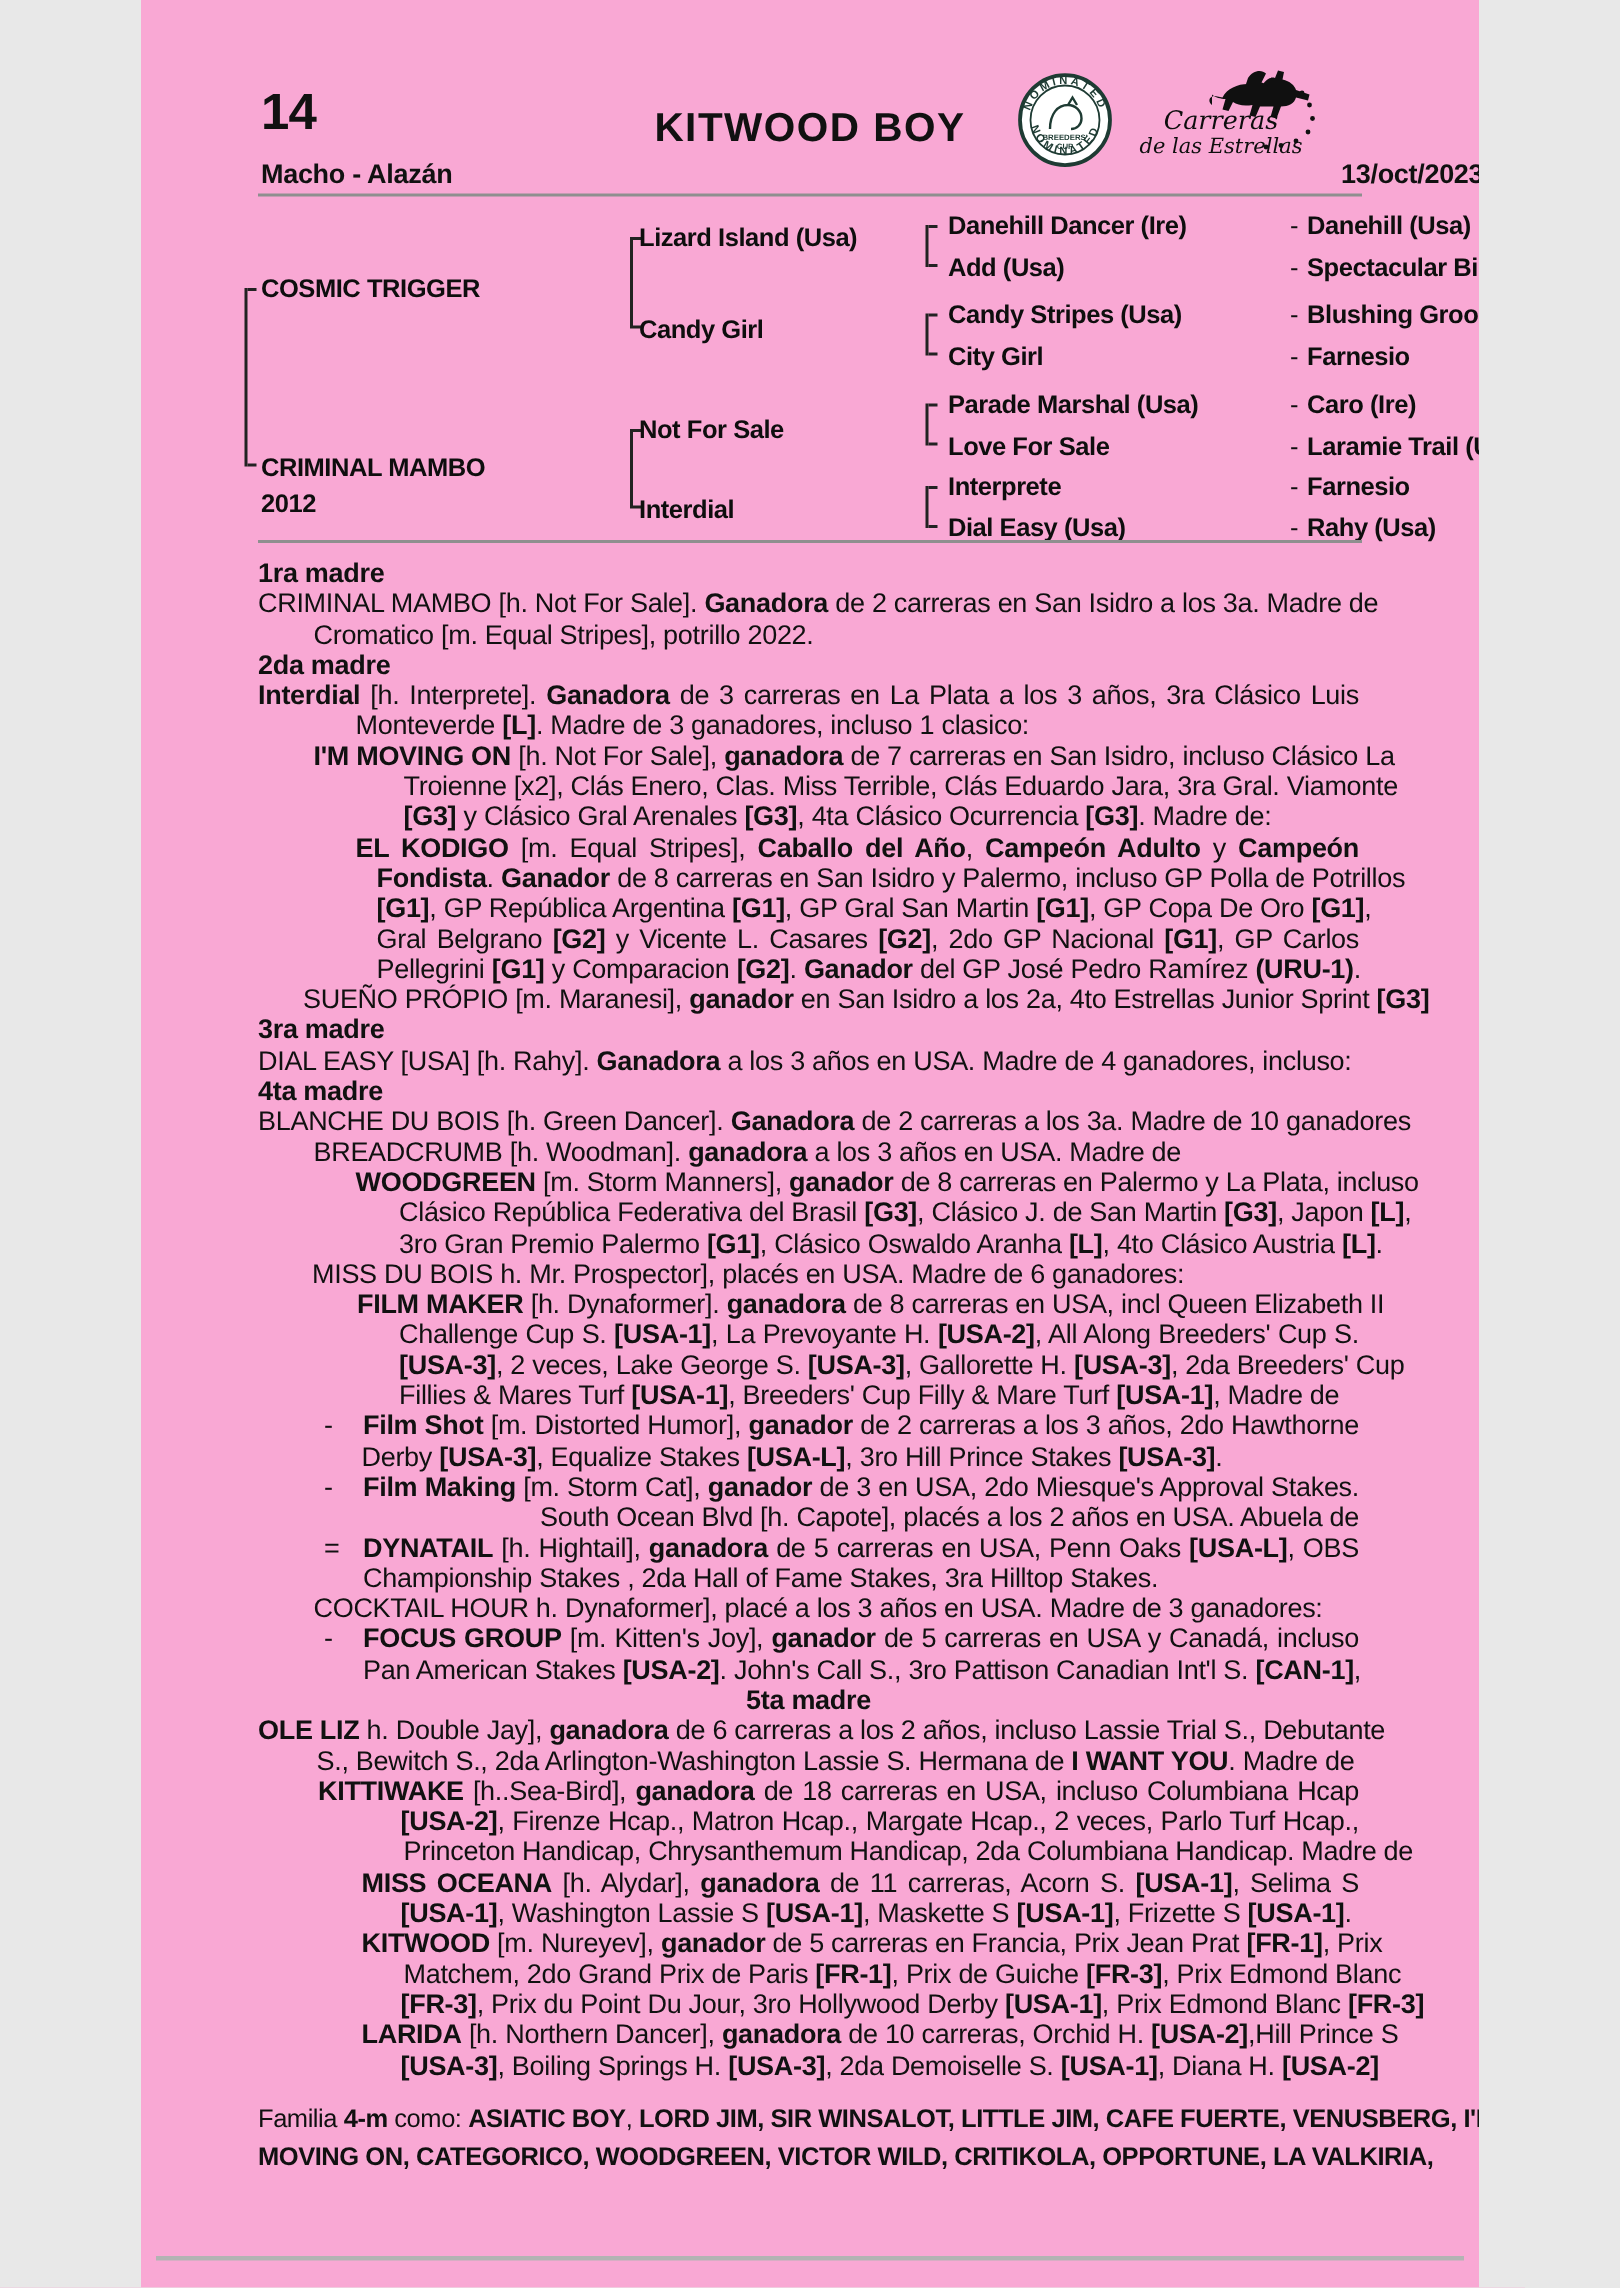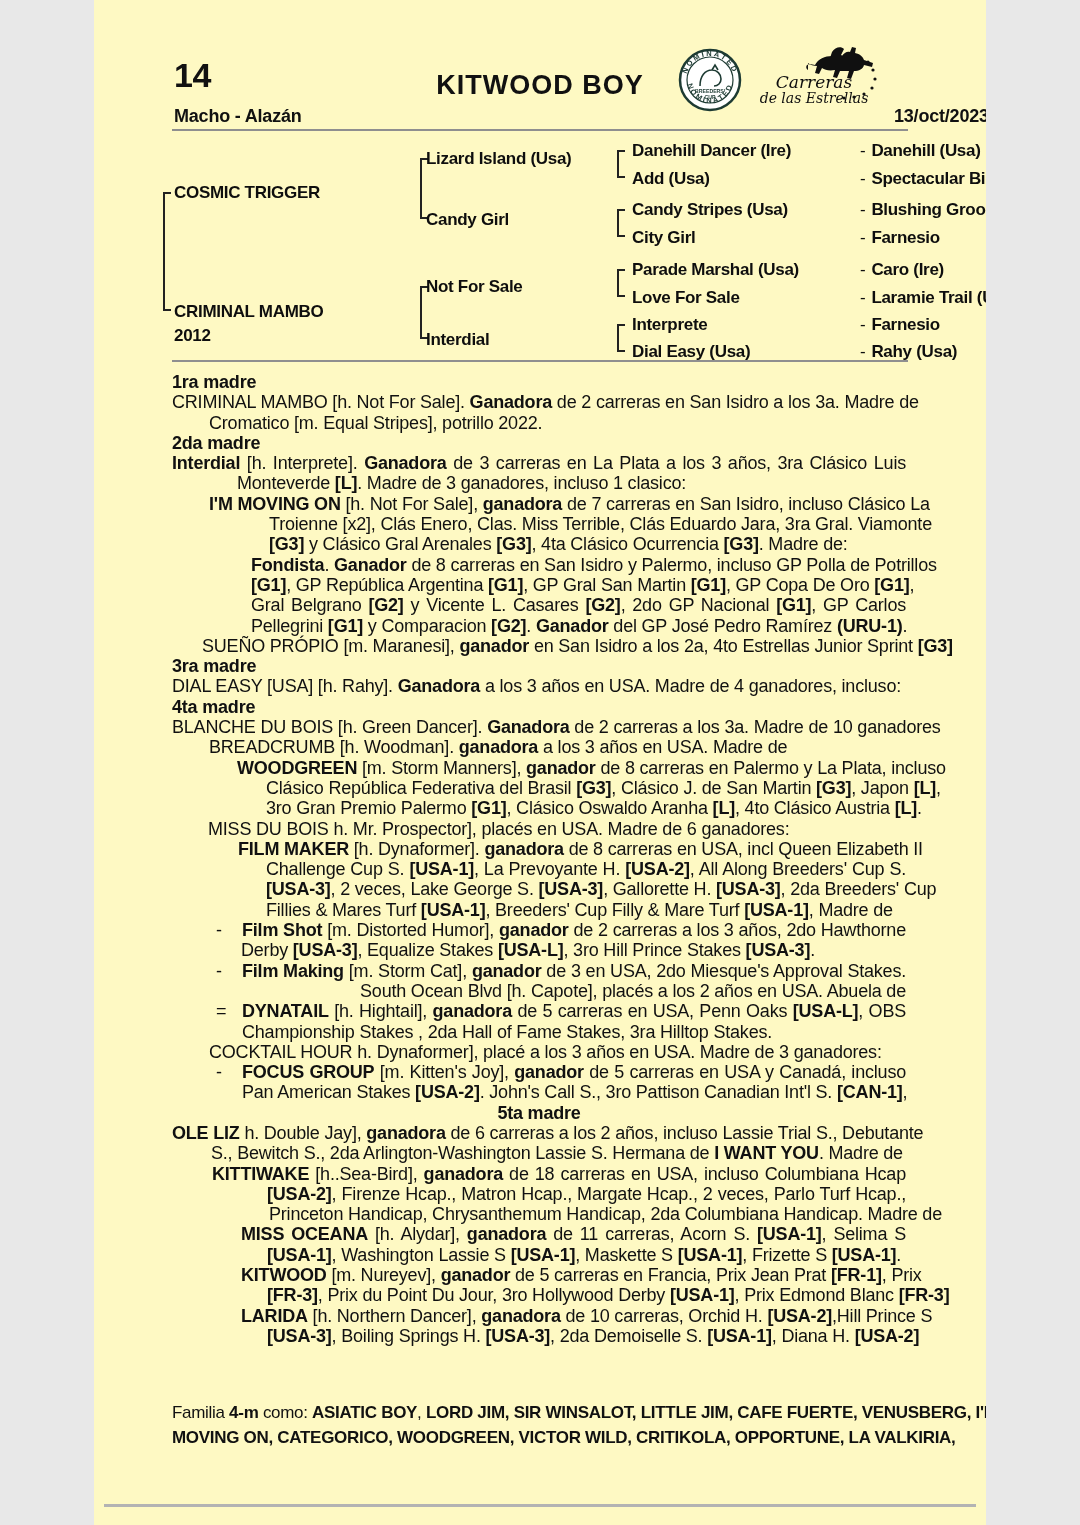--- a/index.html
+++ b/index.html
@@ -1,16 +1,16 @@
 <!DOCTYPE html>
 <html><head>
 <meta charset="utf-8">
 <style>
   html,body{margin:0;padding:0;background:#e8e8e8;}
-  .page{position:relative;width:892px;height:1525px;background:#fef9c3;margin:0 auto;
+  .page{position:relative;width:892px;height:1525px;background:#f9a8d4;margin:0 auto;
         font-family:"Liberation Sans",sans-serif;color:#111;overflow:hidden;}
   .abs{position:absolute;}
   
   .pagenum{left:80px;top:56px;font-size:34px;font-weight:700;letter-spacing:-0.5px;}
   .title{left:0;right:0;top:70px;text-align:center;font-size:27px;font-weight:700;letter-spacing:1px;}
   .sexline{left:80px;top:106px;font-size:18px;font-weight:700;letter-spacing:-0.2px;}
   .dateline{left:800px;top:106px;font-size:18px;font-weight:700;letter-spacing:-0.2px;}
   .logos{top:44px;right:108px;display:flex;align-items:center;gap:8px;}
   .est-wrap{position:relative;width:128px;height:72px;}
   .est-text{position:absolute;left:0;bottom:10px;width:100%;text-align:center;
@@ -152,20 +152,21 @@
       <div>
         <div class="tline just" style="padding-left: 0px;"><span class="b">Interdial</span><span> [h. Interprete]. </span><span class="b">Ganadora</span><span> de 3 carreras en La Plata a los 3 años, 3ra Clásico Luis</span></div>
         <div class="tline" style="padding-left: 65px;"><span>Monteverde </span><span class="b">[L]</span><span>. Madre de 3 ganadores, incluso 1 clasico:</span></div>
       </div>
       <div>
         <div class="tline just" style="padding-left: 37px;"><span class="b">I'M MOVING ON</span><span> [h. Not For Sale], </span><span class="b">ganadora</span><span> de 7 carreras en San Isidro, incluso Clásico La</span></div>
         <div class="tline just" style="padding-left: 97px;"><span>Troienne [x2], Clás Enero, Clas. Miss Terrible, Clás Eduardo Jara, 3ra Gral. Viamonte</span></div>
         <div class="tline" style="padding-left: 97px;"><span class="b">[G3]</span><span> y Clásico Gral Arenales </span><span class="b">[G3]</span><span>, 4ta Clásico Ocurrencia </span><span class="b">[G3]</span><span>. Madre de:</span></div>
       </div>
       <div>
+        <div class="tline just" style="padding-left: 65px;"><span class="b">EL KODIGO</span><span> [m. Equal Stripes], </span><span class="b">Caballo del Año</span><span>, </span><span class="b">Campeón Adulto</span><span> y </span><span class="b">Campeón</span></div>
         <div class="tline just" style="padding-left: 79px;"><span class="b">Fondista</span><span>. </span><span class="b">Ganador</span><span> de 8 carreras en San Isidro y Palermo, incluso GP Polla de Potrillos</span></div>
         <div class="tline just" style="padding-left: 79px;"><span class="b">[G1]</span><span>, GP República Argentina </span><span class="b">[G1]</span><span>, GP Gral San Martin </span><span class="b">[G1]</span><span>, GP Copa De Oro </span><span class="b">[G1]</span><span>,</span></div>
         <div class="tline just" style="padding-left: 79px;"><span>Gral Belgrano </span><span class="b">[G2]</span><span> y Vicente L. Casares </span><span class="b">[G2]</span><span>, 2do GP Nacional </span><span class="b">[G1]</span><span>, GP Carlos</span></div>
         <div class="tline" style="padding-left: 79px;"><span>Pellegrini </span><span class="b">[G1]</span><span> y Comparacion </span><span class="b">[G2]</span><span>. </span><span class="b">Ganador</span><span> del GP José Pedro Ramírez </span><span class="b">(URU-1)</span><span>.</span></div>
       </div>
       <div>
         <div class="tline just" style="padding-left: 30px;"><span>SUEÑO PRÓPIO [m. Maranesi], </span><span class="b">ganador</span><span> en San Isidro a los 2a, 4to Estrellas Junior Sprint </span><span class="b">[G3]</span></div>
       </div>
       <div>
         <div class="tline" style="padding-left: 0px;"><span class="b">3ra madre</span></div>
@@ -228,20 +229,21 @@
         <div class="tline just" style="padding-left: 40px;"><span class="b">KITTIWAKE</span><span> [h..Sea-Bird], </span><span class="b">ganadora</span><span> de 18 carreras en USA, incluso Columbiana Hcap</span></div>
         <div class="tline just" style="padding-left: 95px;"><span class="b">[USA-2]</span><span>, Firenze Hcap., Matron Hcap., Margate Hcap., 2 veces, Parlo Turf Hcap.,</span></div>
         <div class="tline" style="padding-left: 97px;"><span>Princeton Handicap, Chrysanthemum Handicap, 2da Columbiana Handicap. Madre de</span></div>
       </div>
       <div>
         <div class="tline just" style="padding-left: 69px;"><span class="b">MISS OCEANA</span><span> [h. Alydar], </span><span class="b">ganadora</span><span> de 11 carreras, Acorn S. </span><span class="b">[USA-1]</span><span>, Selima S</span></div>
         <div class="tline" style="padding-left: 95px;"><span class="b">[USA-1]</span><span>, Washington Lassie S </span><span class="b">[USA-1]</span><span>, Maskette S </span><span class="b">[USA-1]</span><span>, Frizette S </span><span class="b">[USA-1]</span><span>.</span></div>
       </div>
       <div>
         <div class="tline just" style="padding-left: 69px;"><span class="b">KITWOOD</span><span> [m. Nureyev], </span><span class="b">ganador</span><span> de 5 carreras en Francia, Prix Jean Prat </span><span class="b">[FR-1]</span><span>, Prix</span></div>
+        <div class="tline just" style="padding-left: 97px;"><span>Matchem, 2do Grand Prix de Paris </span><span class="b">[FR-1]</span><span>, Prix de Guiche </span><span class="b">[FR-3]</span><span>, Prix Edmond Blanc</span></div>
         <div class="tline just" style="padding-left: 95px;"><span class="b">[FR-3]</span><span>, Prix du Point Du Jour, 3ro Hollywood Derby </span><span class="b">[USA-1]</span><span>, Prix Edmond Blanc </span><span class="b">[FR-3]</span></div>
       </div>
       <div>
         <div class="tline just" style="padding-left: 69px;"><span class="b">LARIDA</span><span> [h. Northern Dancer], </span><span class="b">ganadora</span><span> de 10 carreras, Orchid H. </span><span class="b">[USA-2]</span><span>,Hill Prince S</span></div>
         <div class="tline just" style="padding-left: 95px;"><span class="b">[USA-3]</span><span>, Boiling Springs H. </span><span class="b">[USA-3]</span><span>, 2da Demoiselle S. </span><span class="b">[USA-1]</span><span>, Diana H. </span><span class="b">[USA-2]</span></div>
       </div>
     </div>
 
   <div class="abs familia">
       <div>

